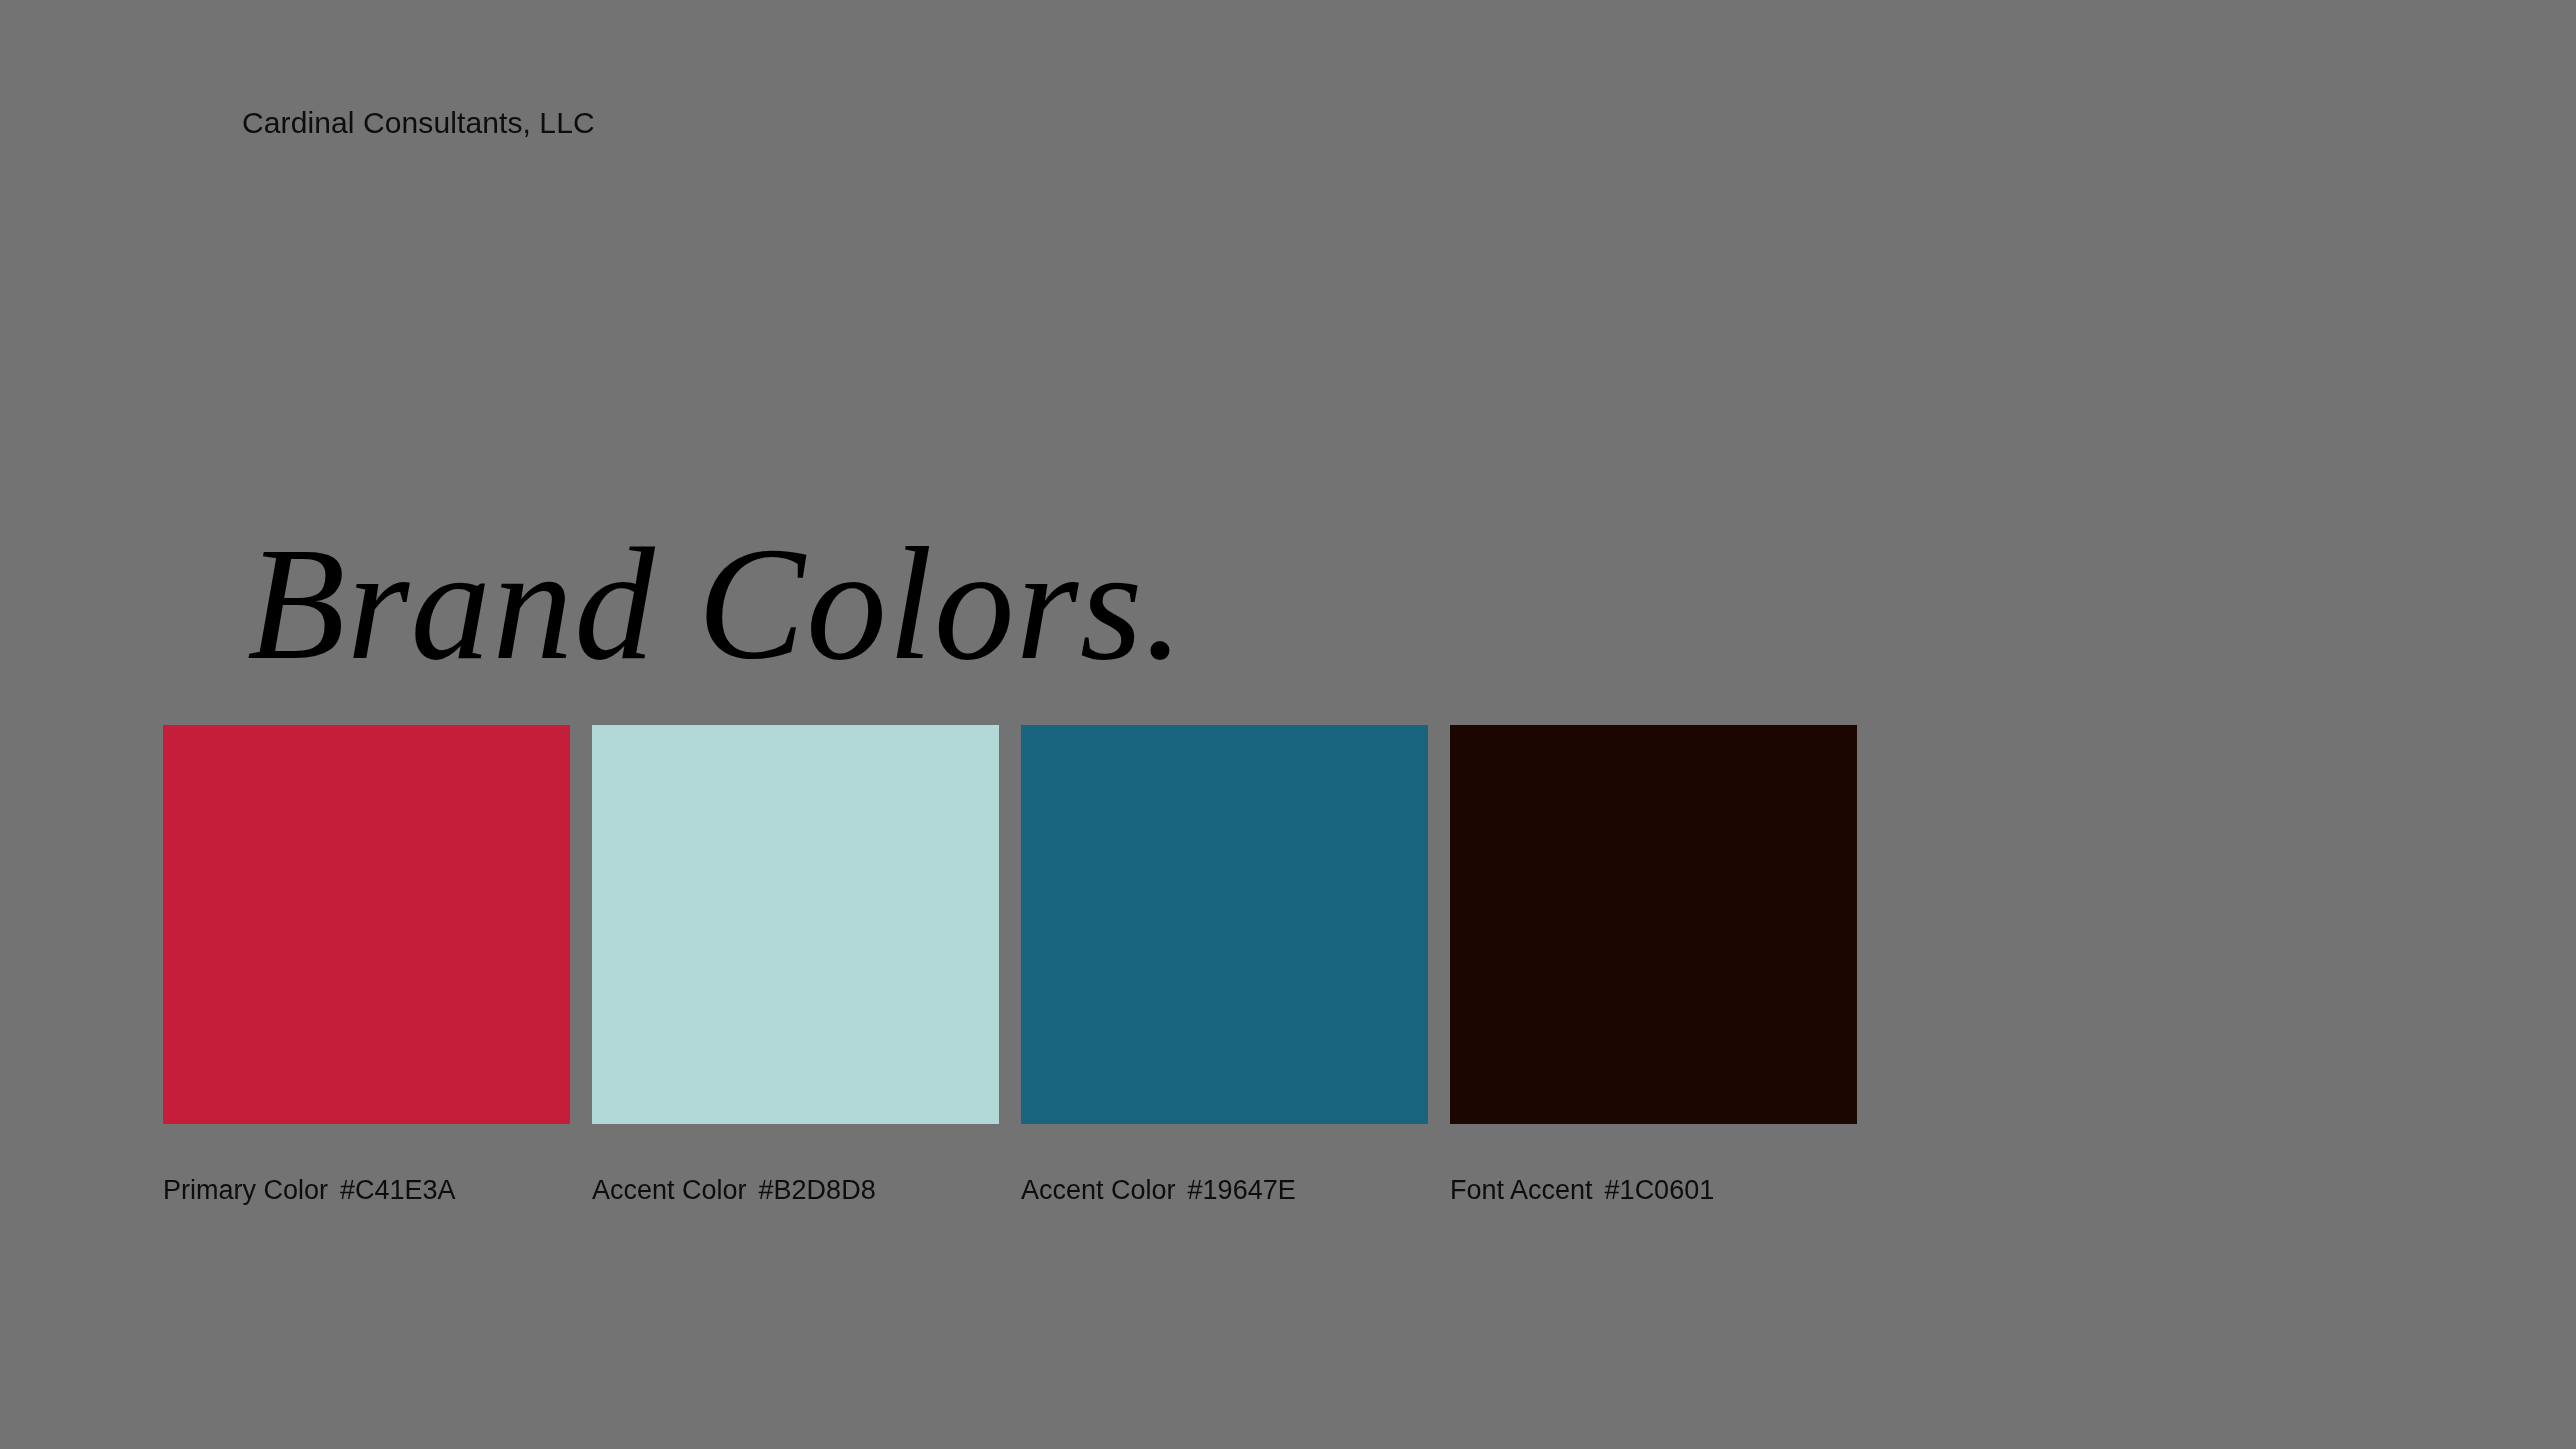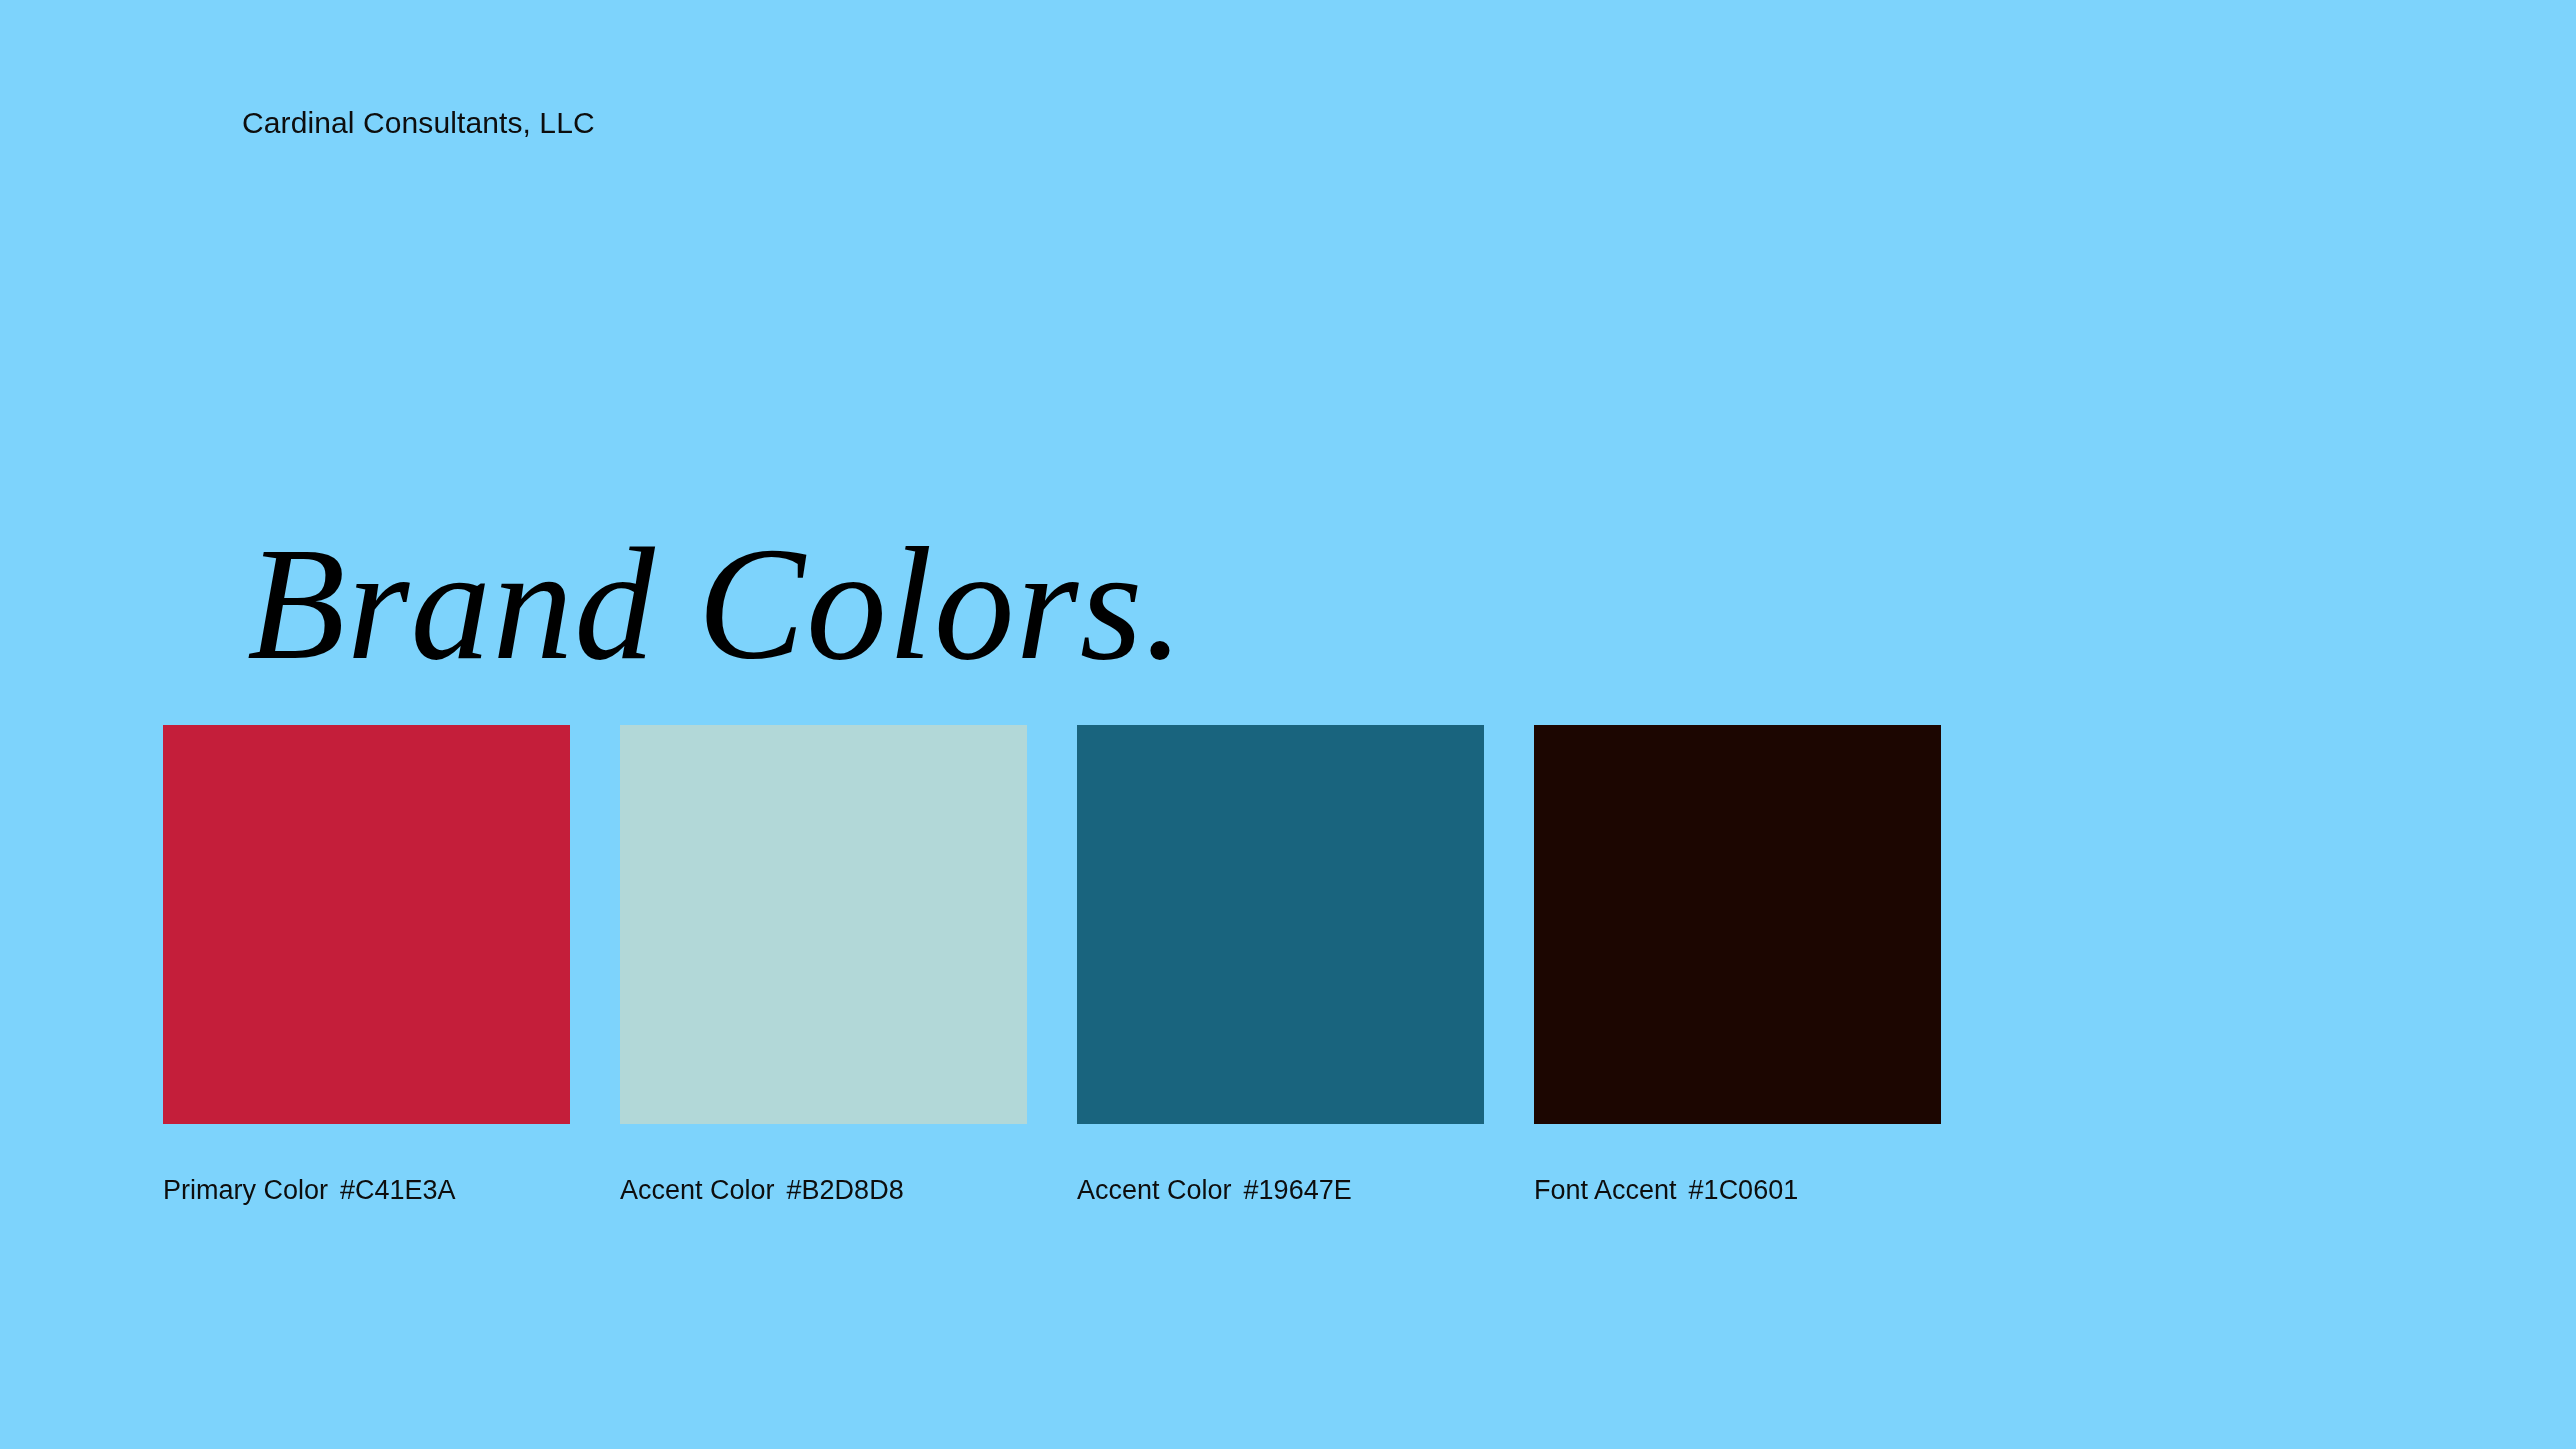--- a/index.html
+++ b/index.html
@@ -59,21 +59,21 @@
   
   .swatch-row {
     position: absolute;
     left: 163px;
     top: 725px;
     width: 2211px;
     height: 530px;
     display: flex;
     flex-direction: row;
     align-items: flex-start;
-    gap: 50px;
+    gap: 22px;
   }
 
   .swatch-item {
     width: 407px;
     display: flex;
     flex-direction: column;
     align-items: flex-start;
   }
 
   .swatch-chip {
@@ -97,21 +97,21 @@
   }
 
   .swatch-caption .caption-hex {
     display: inline;
     margin-left: 12px;
   }
 </style>
 </head>
 <body>
 
-<div class="slide" style="background-color: #7dd3fc;">
+<div class="slide" style="background-color: #737373;">
 
   <div class="company-name">Cardinal Consultants, LLC</div>
 
   <h1 class="page-title">Brand Colors.</h1>
 
   <div class="swatch-row">
 
     <div class="swatch-item">
       <div class="swatch-chip" style="background-color: rgb(196, 30, 58);"></div>
       <div class="swatch-caption">

